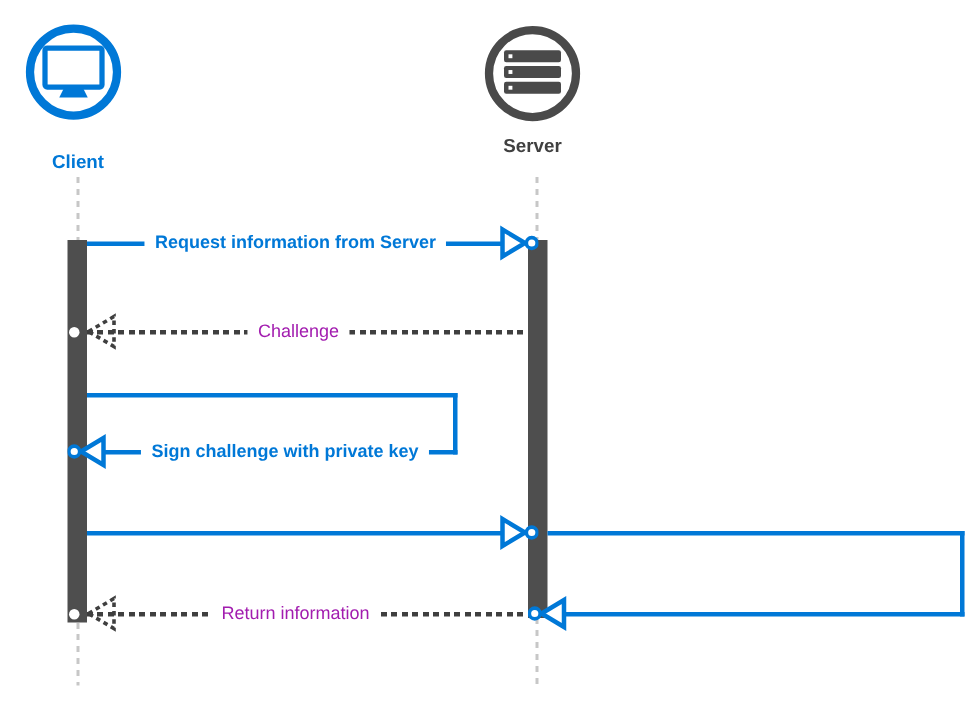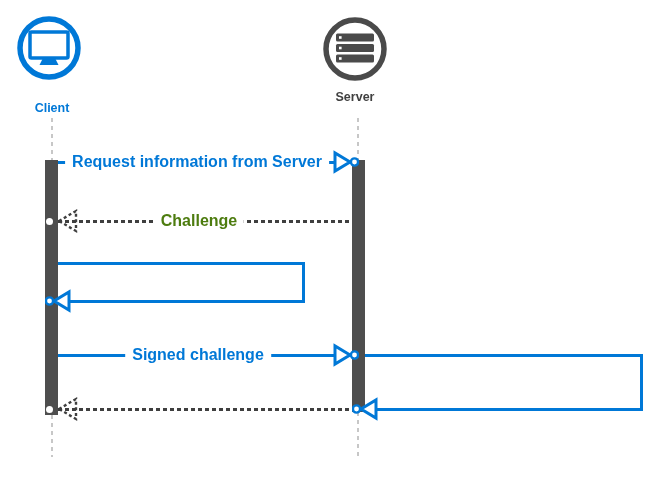--- a/index.html
+++ b/index.html
@@ -26,24 +26,24 @@
   .hline{position:absolute;height:3px;background:#0078D7;z-index:2;}
   .vline{position:absolute;width:3px;background:#0078D7;z-index:2;}
   .dline{
     position:absolute;height:3px;z-index:2;
     background:repeating-linear-gradient(90deg,#3F3F3F 0 4px,transparent 4px 7px);
   }
   
   .msg-label{
     position:absolute;transform:translate(-50%,-50%);
     background:#fff;padding:0 7px;white-space:nowrap;
-    font-size:16px;line-height:1.25;z-index:4;
+    font-size:12px;line-height:1.25;z-index:4;
   }
   .msg-blue{color:#0078D7;font-weight:600;}
-  .msg-gray{color:#4d7c0f;font-weight:700;}
+  .msg-gray{color:#a21caf;font-weight:400;}
   .arrow{position:absolute;z-index:3;}
   .dot{
     position:absolute;width:7px;height:7px;border-radius:50%;
     background:#fff;z-index:3;
   }
 </style>
 </head>
 <body>
 
 <div class="canvas">
@@ -88,35 +88,36 @@
   <div class="dot" style="left:45.5px;top:217.5px;"></div>
   <div class="msg-label msg-gray" style="left:199px;top:221px;">Challenge</div>
 
   <div class="hline" style="left:58px;top:261.5px;width:247px;"></div>
   <div class="vline" style="left:302px;top:261.5px;height:41px;"></div>
   <div class="hline" style="left:66px;top:299.5px;width:239px;"></div>
   <svg class="arrow" style="left:44.5px;top:289px;" width="26" height="24" viewBox="0 0 26 24">
     <polygon points="24,3 24,21 9,12" fill="#fff" stroke="#0078D7" stroke-width="3"></polygon>
     <circle cx="4.5" cy="12" r="3.6" fill="#fff" stroke="#0078D7" stroke-width="2.4"></circle>
   </svg>
+  <div class="msg-label msg-blue" style="left:190px;top:301px;">Sign challenge with private key</div>
 
   <div class="hline" style="left:58px;top:353.5px;width:278px;"></div>
   <svg class="arrow" style="left:333px;top:343px;" width="26" height="24" viewBox="0 0 26 24">
     <polygon points="2,3 2,21 17,12" fill="#fff" stroke="#0078D7" stroke-width="3"></polygon>
     <circle cx="21.5" cy="12" r="3.6" fill="#fff" stroke="#0078D7" stroke-width="2.4"></circle>
   </svg>
-  <div class="msg-label msg-blue" style="left:198px;top:355px;">Signed challenge</div>
 
   <div class="hline" style="left:365px;top:353.5px;width:278px;"></div>
   <div class="vline" style="left:640px;top:353.5px;height:57px;"></div>
   <div class="hline" style="left:373px;top:407.5px;width:270px;"></div>
   <svg class="arrow" style="left:351.5px;top:397px;" width="26" height="24" viewBox="0 0 26 24">
     <polygon points="24,3 24,21 9,12" fill="#fff" stroke="#0078D7" stroke-width="3"></polygon>
     <circle cx="4.5" cy="12" r="3.6" fill="#fff" stroke="#0078D7" stroke-width="2.4"></circle>
   </svg>
 
   <div class="dline" style="left:58px;top:407.5px;width:294px;"></div>
   <svg class="arrow" style="left:56px;top:396px;" width="24" height="26" viewBox="0 0 24 26">
     <polygon points="3,13 20,3 20,23" fill="none" stroke="#3F3F3F" stroke-width="2.4" stroke-dasharray="3 2.6"></polygon>
   </svg>
   <div class="dot" style="left:45.5px;top:405.5px;"></div>
+  <div class="msg-label msg-gray" style="left:197px;top:409px;">Return information</div>
 
 </div>
 
 </body></html>

